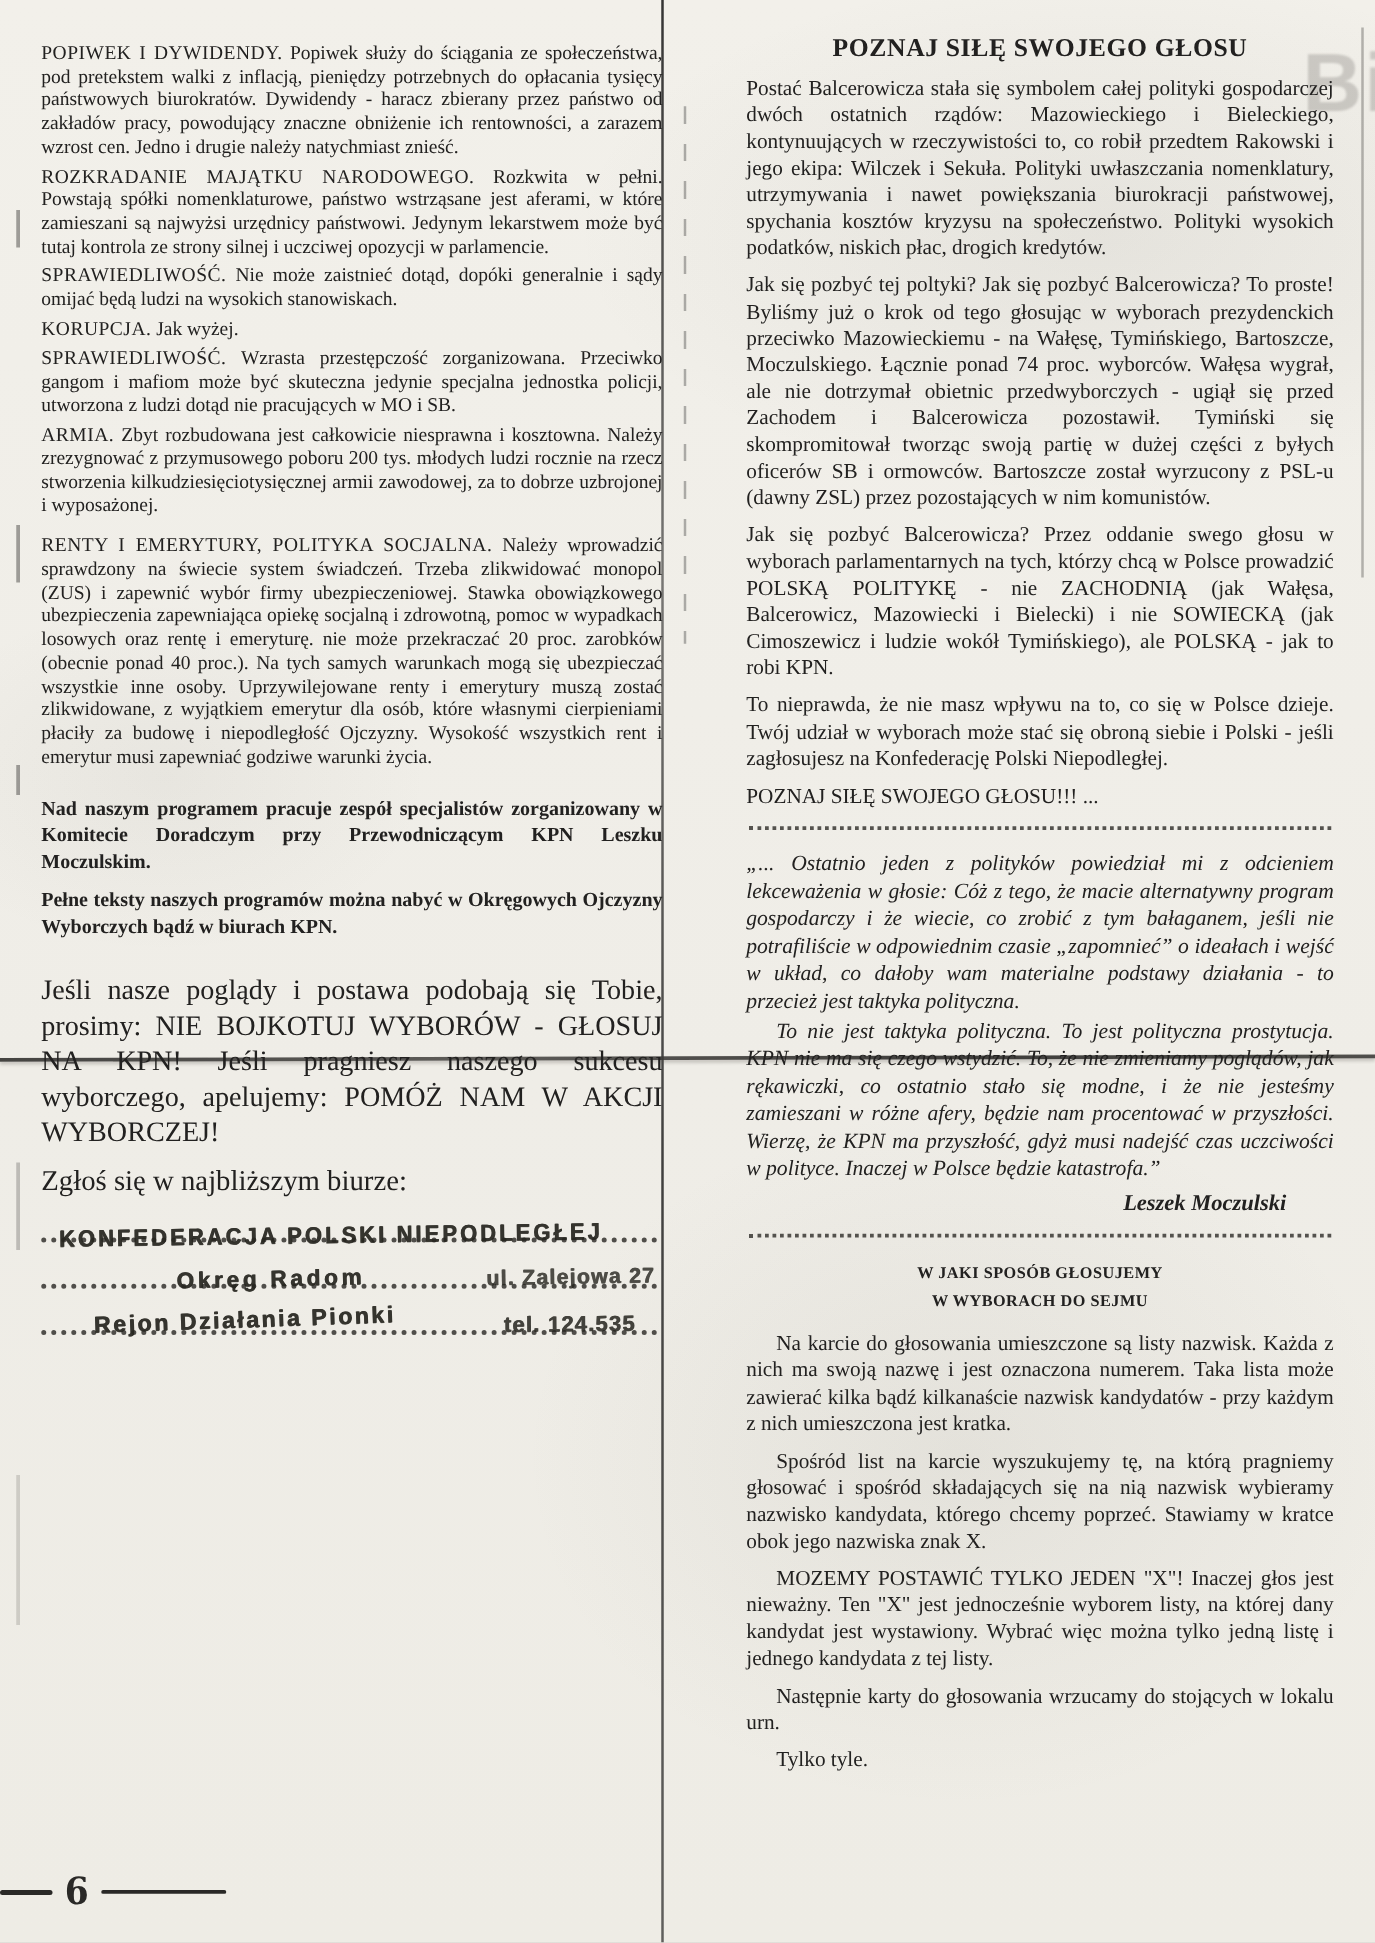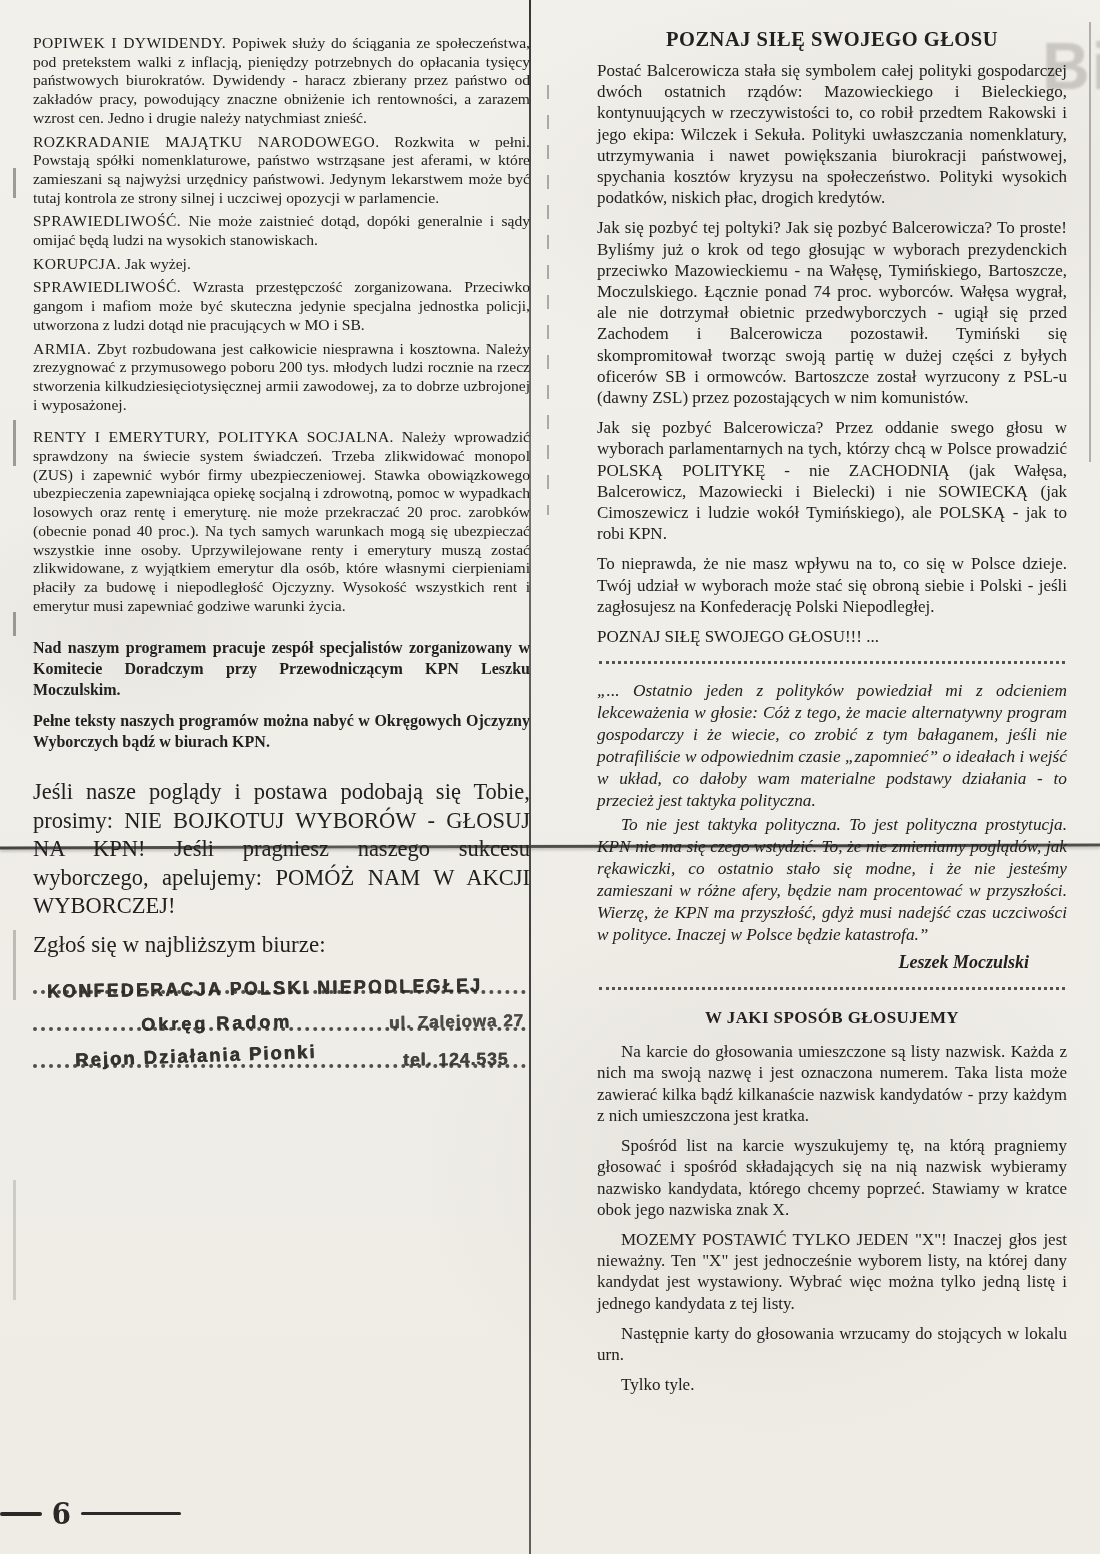--- a/index.html
+++ b/index.html
@@ -56,21 +56,21 @@
 
   
   .right-col{position:absolute;left:597px;top:28px;width:470px;text-align:justify;}
   .r-head{margin:0 0 9px 0;text-align:center;font-weight:700;font-size:20.5px;letter-spacing:.5px;}
   .rp{margin:0 0 9px 0;font-size:17px;line-height:21.2px;}
   .rp.caps{margin-top:3px;}
   .dotline{border-bottom:3.5px dotted #3a3834;margin:14px 2px 16px 2px;opacity:.85;}
   .quote{margin:0 0 2px 0;font-style:italic;font-size:17.3px;line-height:22px;}
   .quote.q2{text-indent:24px;}
   .sig{margin:6px 38px 2px 0;text-align:right;font-style:italic;font-weight:700;font-size:18px;}
-  .v-head{margin:16px 0 12px 0;text-align:center;font-weight:700;font-size:17px;line-height:23px;letter-spacing:.4px;}
+  .v-head{margin:16px 0 12px 0;text-align:center;font-weight:700;font-size:13px;line-height:23px;letter-spacing:.4px;}
   .v-head span{display:block;}
   .indent{text-indent:24px;}
 </style>
 </head>
 <body>
 
 <div class="page">
 
   <div class="col-divider"></div>
   <div class="col-divider-faint"></div>
@@ -131,20 +131,21 @@
     <div class="dotline"></div>
 
     <p class="quote">„... Ostatnio jeden z polityków powiedział mi z odcieniem lekceważenia w głosie: Cóż z tego, że macie alternatywny program gospodarczy i że wiecie, co zrobić z tym bałaganem, jeśli nie potrafiliście w odpowiednim czasie „zapomnieć” o ideałach i wejść w układ, co dałoby wam materialne podstawy działania - to przecież jest taktyka polityczna.</p>
     <p class="quote q2">To nie jest taktyka polityczna. To jest polityczna prostytucja. KPN nie ma się czego wstydzić. To, że nie zmieniamy poglądów, jak rękawiczki, co ostatnio stało się modne, i że nie jesteśmy zamieszani w różne afery, będzie nam procentować w przyszłości. Wierzę, że KPN ma przyszłość, gdyż musi nadejść czas uczciwości w polityce. Inaczej w Polsce będzie katastrofa.”</p>
     <p class="sig">Leszek Moczulski</p>
 
     <div class="dotline"></div>
 
     <h3 class="v-head">
       <span>W JAKI SPOSÓB GŁOSUJEMY</span>
+      <span>W WYBORACH DO SEJMU</span>
     </h3>
     <p class="rp indent">Na karcie do głosowania umieszczone są listy nazwisk. Każda z nich ma swoją nazwę i jest oznaczona numerem. Taka lista może zawierać kilka bądź kilkanaście nazwisk kandydatów - przy każdym z nich umieszczona jest kratka.</p>
     <p class="rp indent">Spośród list na karcie wyszukujemy tę, na którą pragniemy głosować i spośród składających się na nią nazwisk wybieramy nazwisko kandydata, którego chcemy poprzeć. Stawiamy w kratce obok jego nazwiska znak X.</p>
     <p class="rp indent">MOZEMY POSTAWIĆ TYLKO JEDEN "X"! Inaczej głos jest nieważny. Ten "X" jest jednocześnie wyborem listy, na której dany kandydat jest wystawiony. Wybrać więc można tylko jedną listę i jednego kandydata z tej listy.</p>
     <p class="rp indent">Następnie karty do głosowania wrzucamy do stojących w lokalu urn.</p>
     <p class="rp indent">Tylko tyle.</p>
   </div>
 
 </div>
 

